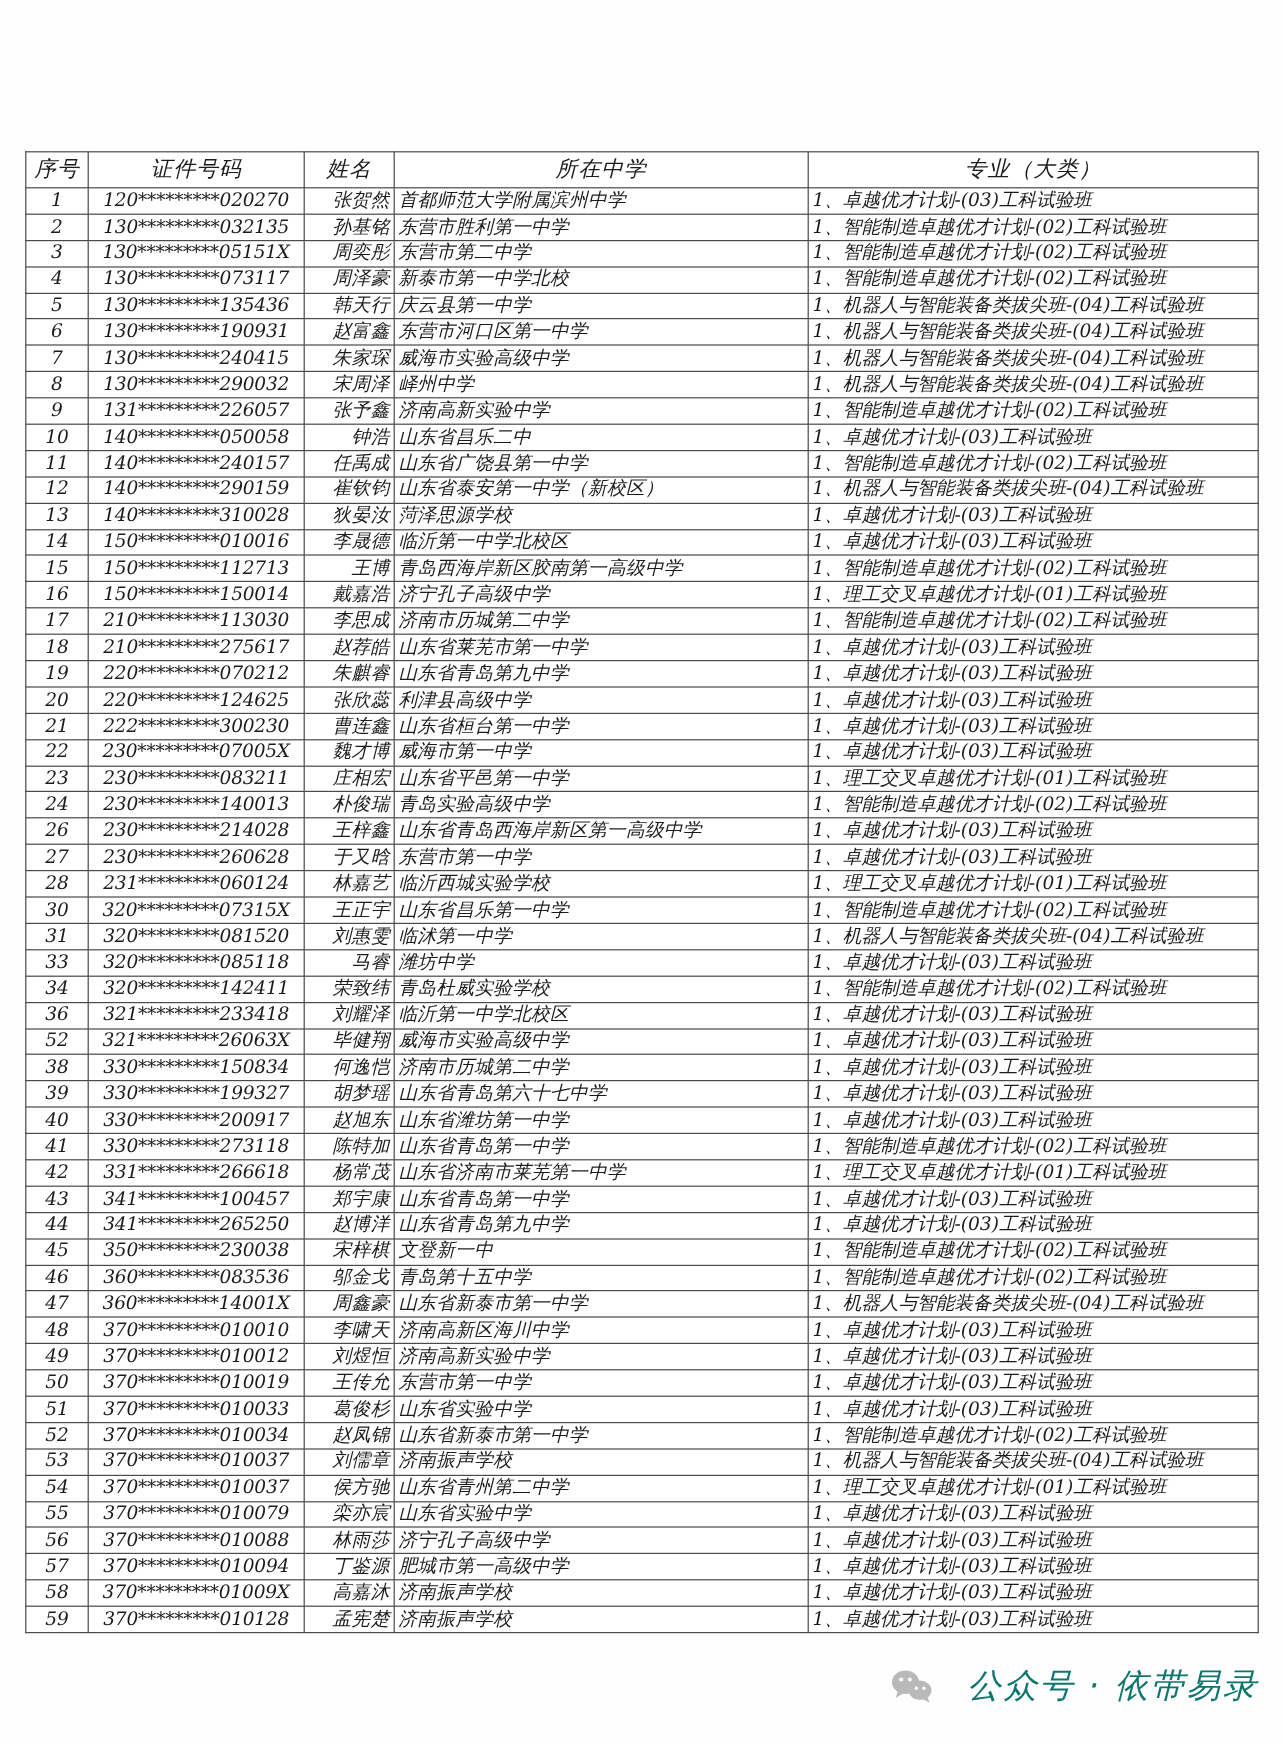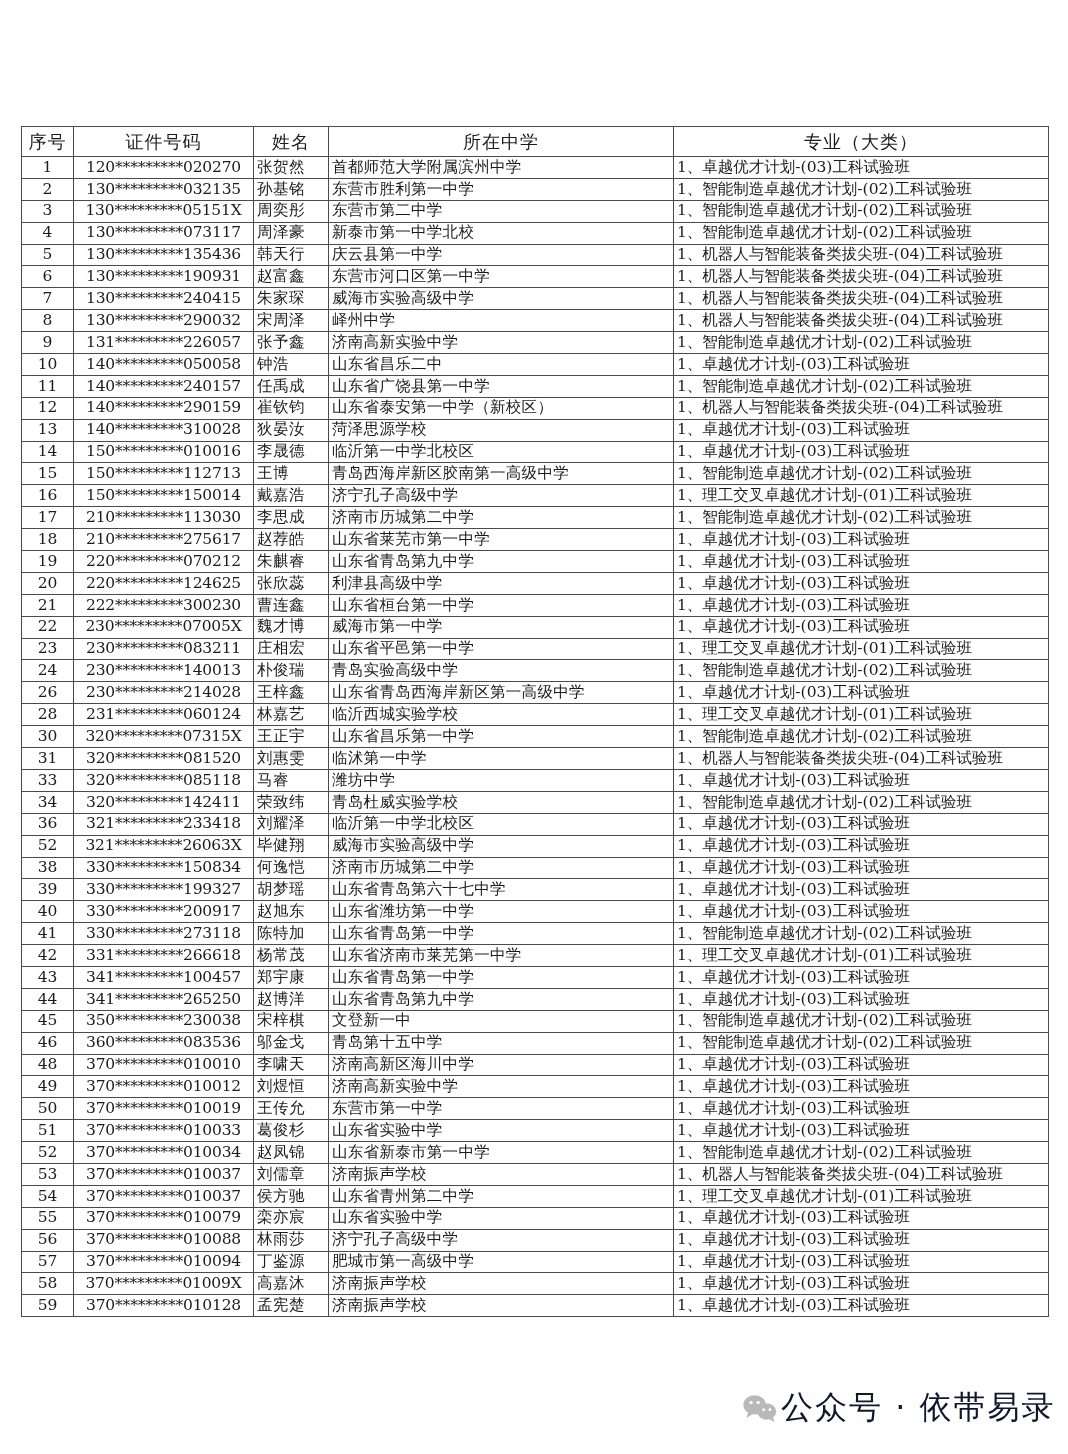--- a/index.html
+++ b/index.html
@@ -14,20 +14,21 @@
     position: relative;
     font-family: "DejaVu Serif", "Liberation Serif", serif;
     overflow: hidden;
   }
   #page {
     position: absolute;
     left: 0; top: 0;
     width: 1068px;
     height: 1454px;
     background: #fefefe;
+    font-style: italic;
   }
   #table-wrap {
     position: absolute;
     left: 21px;
     top: 126px;
     width: 1027px;
   }
   table.roster {
     border-collapse: collapse;
     width: 1027px;
@@ -52,35 +53,35 @@
   }
   table.roster thead th {
     height: 29px;
     font-size: 18px;
     font-weight: normal;
     text-align: center;
     letter-spacing: 1px;
   }
   td.seq   { text-align: center; font-size: 15px; }
   td.id    { text-align: center; font-size: 15.5px; letter-spacing: -0.2px; }
-  td.name  { text-align: left; font-size: 16px; letter-spacing: 0.5px; }
+  td.name  { text-align: right; font-size: 16px; letter-spacing: 0.5px; }
   td.school{ text-align: left; font-size: 16px; letter-spacing: 0.3px; }
   td.major { text-align: left;   font-size: 15.5px; letter-spacing: 0px; padding-left: 5px; }
 
   
   #watermark {
     position: absolute;
     left: 742px;
     top: 1386px;
     display: flex;
     align-items: center;
-    gap: 3px;
-    color: #0f172a;
+    gap: 28px;
+    color: #0f766e;
     font-family: "DejaVu Sans", "Liberation Sans", sans-serif;
-    font-size: 32px;
+    font-size: 28px;
     letter-spacing: 2px;
     user-select: none;
   }
   #watermark .wm-logo {
     display: inline-block;
     width: 36px;
     height: 30px;
     position: relative;
   }
   #watermark .wm-logo svg { display:block; }
@@ -278,20 +279,27 @@
             <td class="major">1、智能制造卓越优才计划-(02)工科试验班</td>
           </tr>
           <tr>
             <td class="seq">26</td>
             <td class="id">230*********214028</td>
             <td class="name">王梓鑫</td>
             <td class="school">山东省青岛西海岸新区第一高级中学</td>
             <td class="major">1、卓越优才计划-(03)工科试验班</td>
           </tr>
           <tr>
+            <td class="seq">27</td>
+            <td class="id">230*********260628</td>
+            <td class="name">于又晗</td>
+            <td class="school">东营市第一中学</td>
+            <td class="major">1、卓越优才计划-(03)工科试验班</td>
+          </tr>
+          <tr>
             <td class="seq">28</td>
             <td class="id">231*********060124</td>
             <td class="name">林嘉艺</td>
             <td class="school">临沂西城实验学校</td>
             <td class="major">1、理工交叉卓越优才计划-(01)工科试验班</td>
           </tr>
           <tr>
             <td class="seq">30</td>
             <td class="id">320*********07315X</td>
             <td class="name">王正宇</td>
@@ -388,20 +396,27 @@
             <td class="name">宋梓棋</td>
             <td class="school">文登新一中</td>
             <td class="major">1、智能制造卓越优才计划-(02)工科试验班</td>
           </tr>
           <tr>
             <td class="seq">46</td>
             <td class="id">360*********083536</td>
             <td class="name">邬金戈</td>
             <td class="school">青岛第十五中学</td>
             <td class="major">1、智能制造卓越优才计划-(02)工科试验班</td>
+          </tr>
+          <tr>
+            <td class="seq">47</td>
+            <td class="id">360*********14001X</td>
+            <td class="name">周鑫豪</td>
+            <td class="school">山东省新泰市第一中学</td>
+            <td class="major">1、机器人与智能装备类拔尖班-(04)工科试验班</td>
           </tr>
           <tr>
             <td class="seq">48</td>
             <td class="id">370*********010010</td>
             <td class="name">李啸天</td>
             <td class="school">济南高新区海川中学</td>
             <td class="major">1、卓越优才计划-(03)工科试验班</td>
           </tr>
           <tr>
             <td class="seq">49</td>

